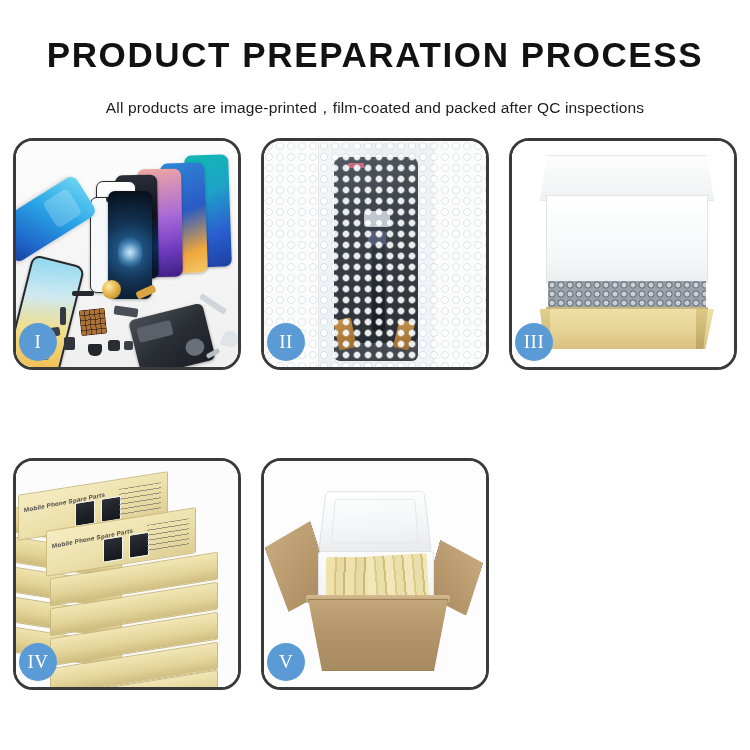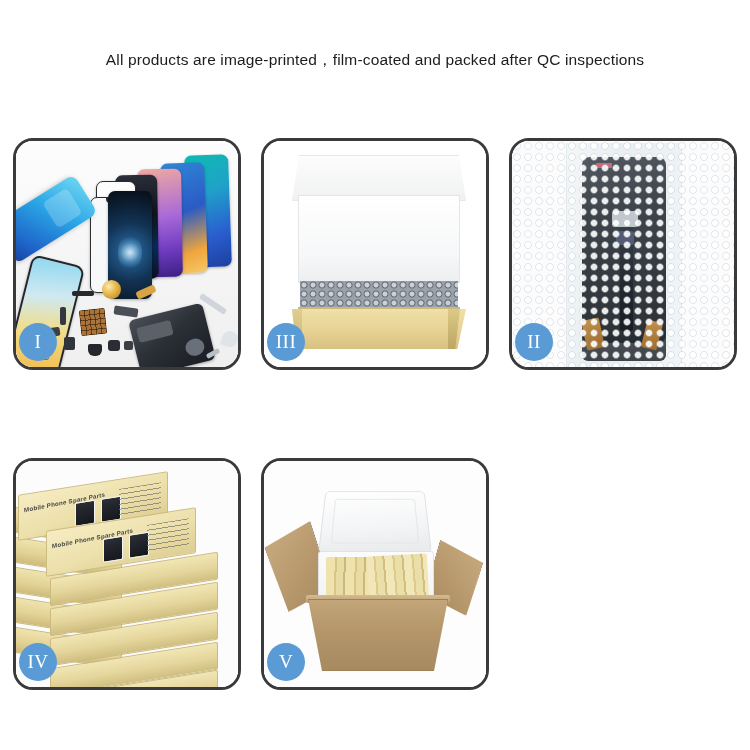--- a/index.html
+++ b/index.html
@@ -33,21 +33,21 @@
     font-family: "Liberation Sans", sans-serif;
     font-size: 35px;
     font-weight: 600;
     letter-spacing: 1.6px;
     color: #121212;
     line-height: 42px;
     white-space: nowrap;
   }
 
   .subtitle {
-    margin-top: 16px;
+    margin-top: 22px;
     font-family: "Liberation Sans", sans-serif;
     font-size: 15.5px;
     font-weight: 400;
     letter-spacing: 0.15px;
     color: #1c1c1c;
     line-height: 20px;
     white-space: nowrap;
   }
 
   
@@ -348,20 +348,21 @@
          background: #a68a5f; transform: skewY(18deg); opacity:.85; }
   .k-edge { position:absolute; left: 118px; top: 100px; width: 1.5px; height: 86px;
          background: rgba(120,98,64,.5); }
 </style>
 </head>
 <body>
 
 <div class="page">
 
   <div class="header">
+    <div class="title">PRODUCT PREPARATION PROCESS</div>
     <div class="subtitle">All products are image-printed，film-coated and packed after QC inspections</div>
   </div>
 
   <div class="grid">
 
     <div class="panel">
       <div class="panel-inner">
         <div class="sc-i">
           <div class="ph ph-f5"></div>
           <div class="ph ph-f4"></div>
@@ -388,54 +389,54 @@
           <div class="chip c11"></div>
           <div class="chip c12"></div>
           <div class="chip c13"></div>
         </div>
       </div>
       <div class="badge">I</div>
     </div>
 
     <div class="panel">
       <div class="panel-inner">
-        <div class="sc-iii">
-          <div class="b3-lidback"></div>
-          <div class="b3-foam"></div>
-          <div class="b3-bubble"></div>
-          <div class="b3-edge"></div>
-          <div class="b3-tray"></div>
-          <div class="b3-tray-l"></div>
-          <div class="b3-tray-r"></div>
-        </div>
-      </div>
-      <div class="badge">III</div>
-    </div>
-
-    <div class="panel">
-      <div class="panel-inner">
         <div class="sc-ii">
           <div class="bag"></div>
           <div class="lcd">
             <div class="lcd-top"></div>
           </div>
           <div class="lcd-foot"></div>
           <div class="flex"></div>
           <div class="flex-pad"></div>
           <div class="flex-conn"></div>
           <div class="tape-a"></div>
           <div class="tape-b"></div>
           <div class="bubbles"></div>
         </div>
       </div>
       <div class="badge">II</div>
     </div>
 
     <div class="panel">
       <div class="panel-inner">
+        <div class="sc-iii">
+          <div class="b3-lidback"></div>
+          <div class="b3-foam"></div>
+          <div class="b3-bubble"></div>
+          <div class="b3-edge"></div>
+          <div class="b3-tray"></div>
+          <div class="b3-tray-l"></div>
+          <div class="b3-tray-r"></div>
+        </div>
+      </div>
+      <div class="badge">III</div>
+    </div>
+
+    <div class="panel">
+      <div class="panel-inner">
         <div class="sc-iv">
           <div class="stk stk-l l1"></div>
           <div class="stk stk-l l2"></div>
           <div class="stk stk-l l3"></div>
           <div class="stk stk-l l4"></div>
           <div class="stk stk-l l5"></div>
 
           <div class="stk stk-r r1"></div>
           <div class="stk stk-r r2"></div>
           <div class="stk stk-r r3"></div>

